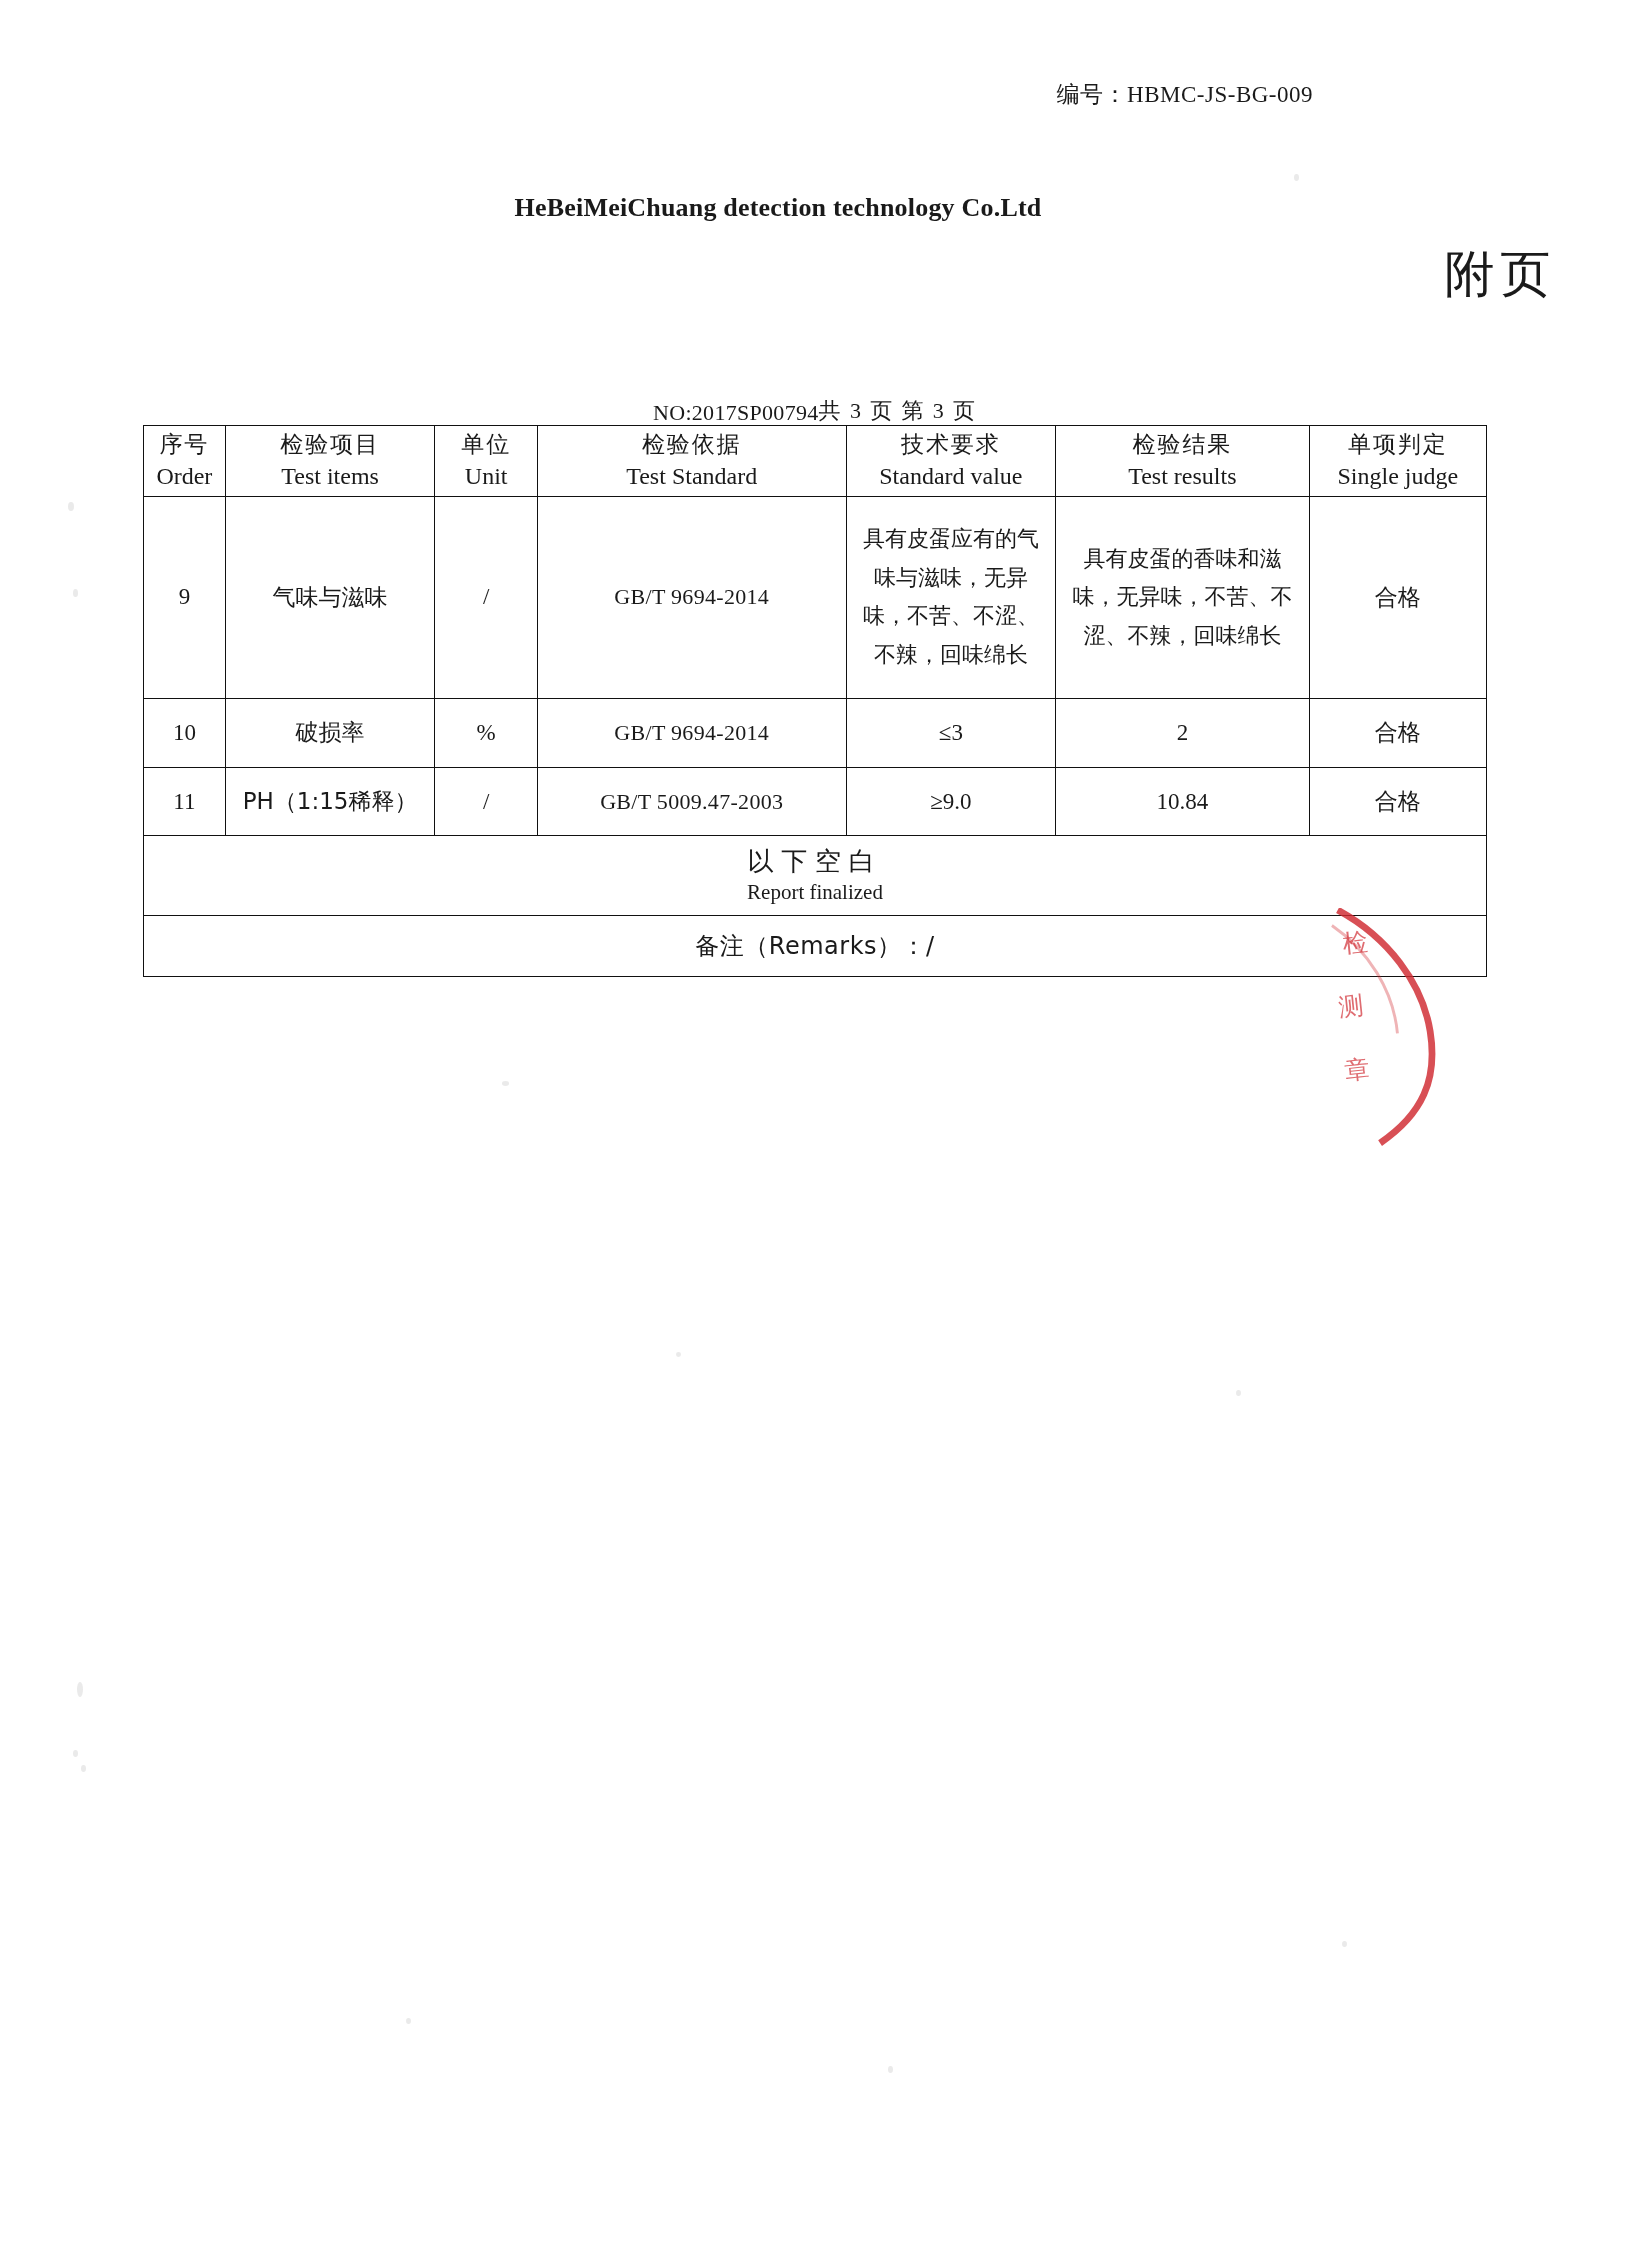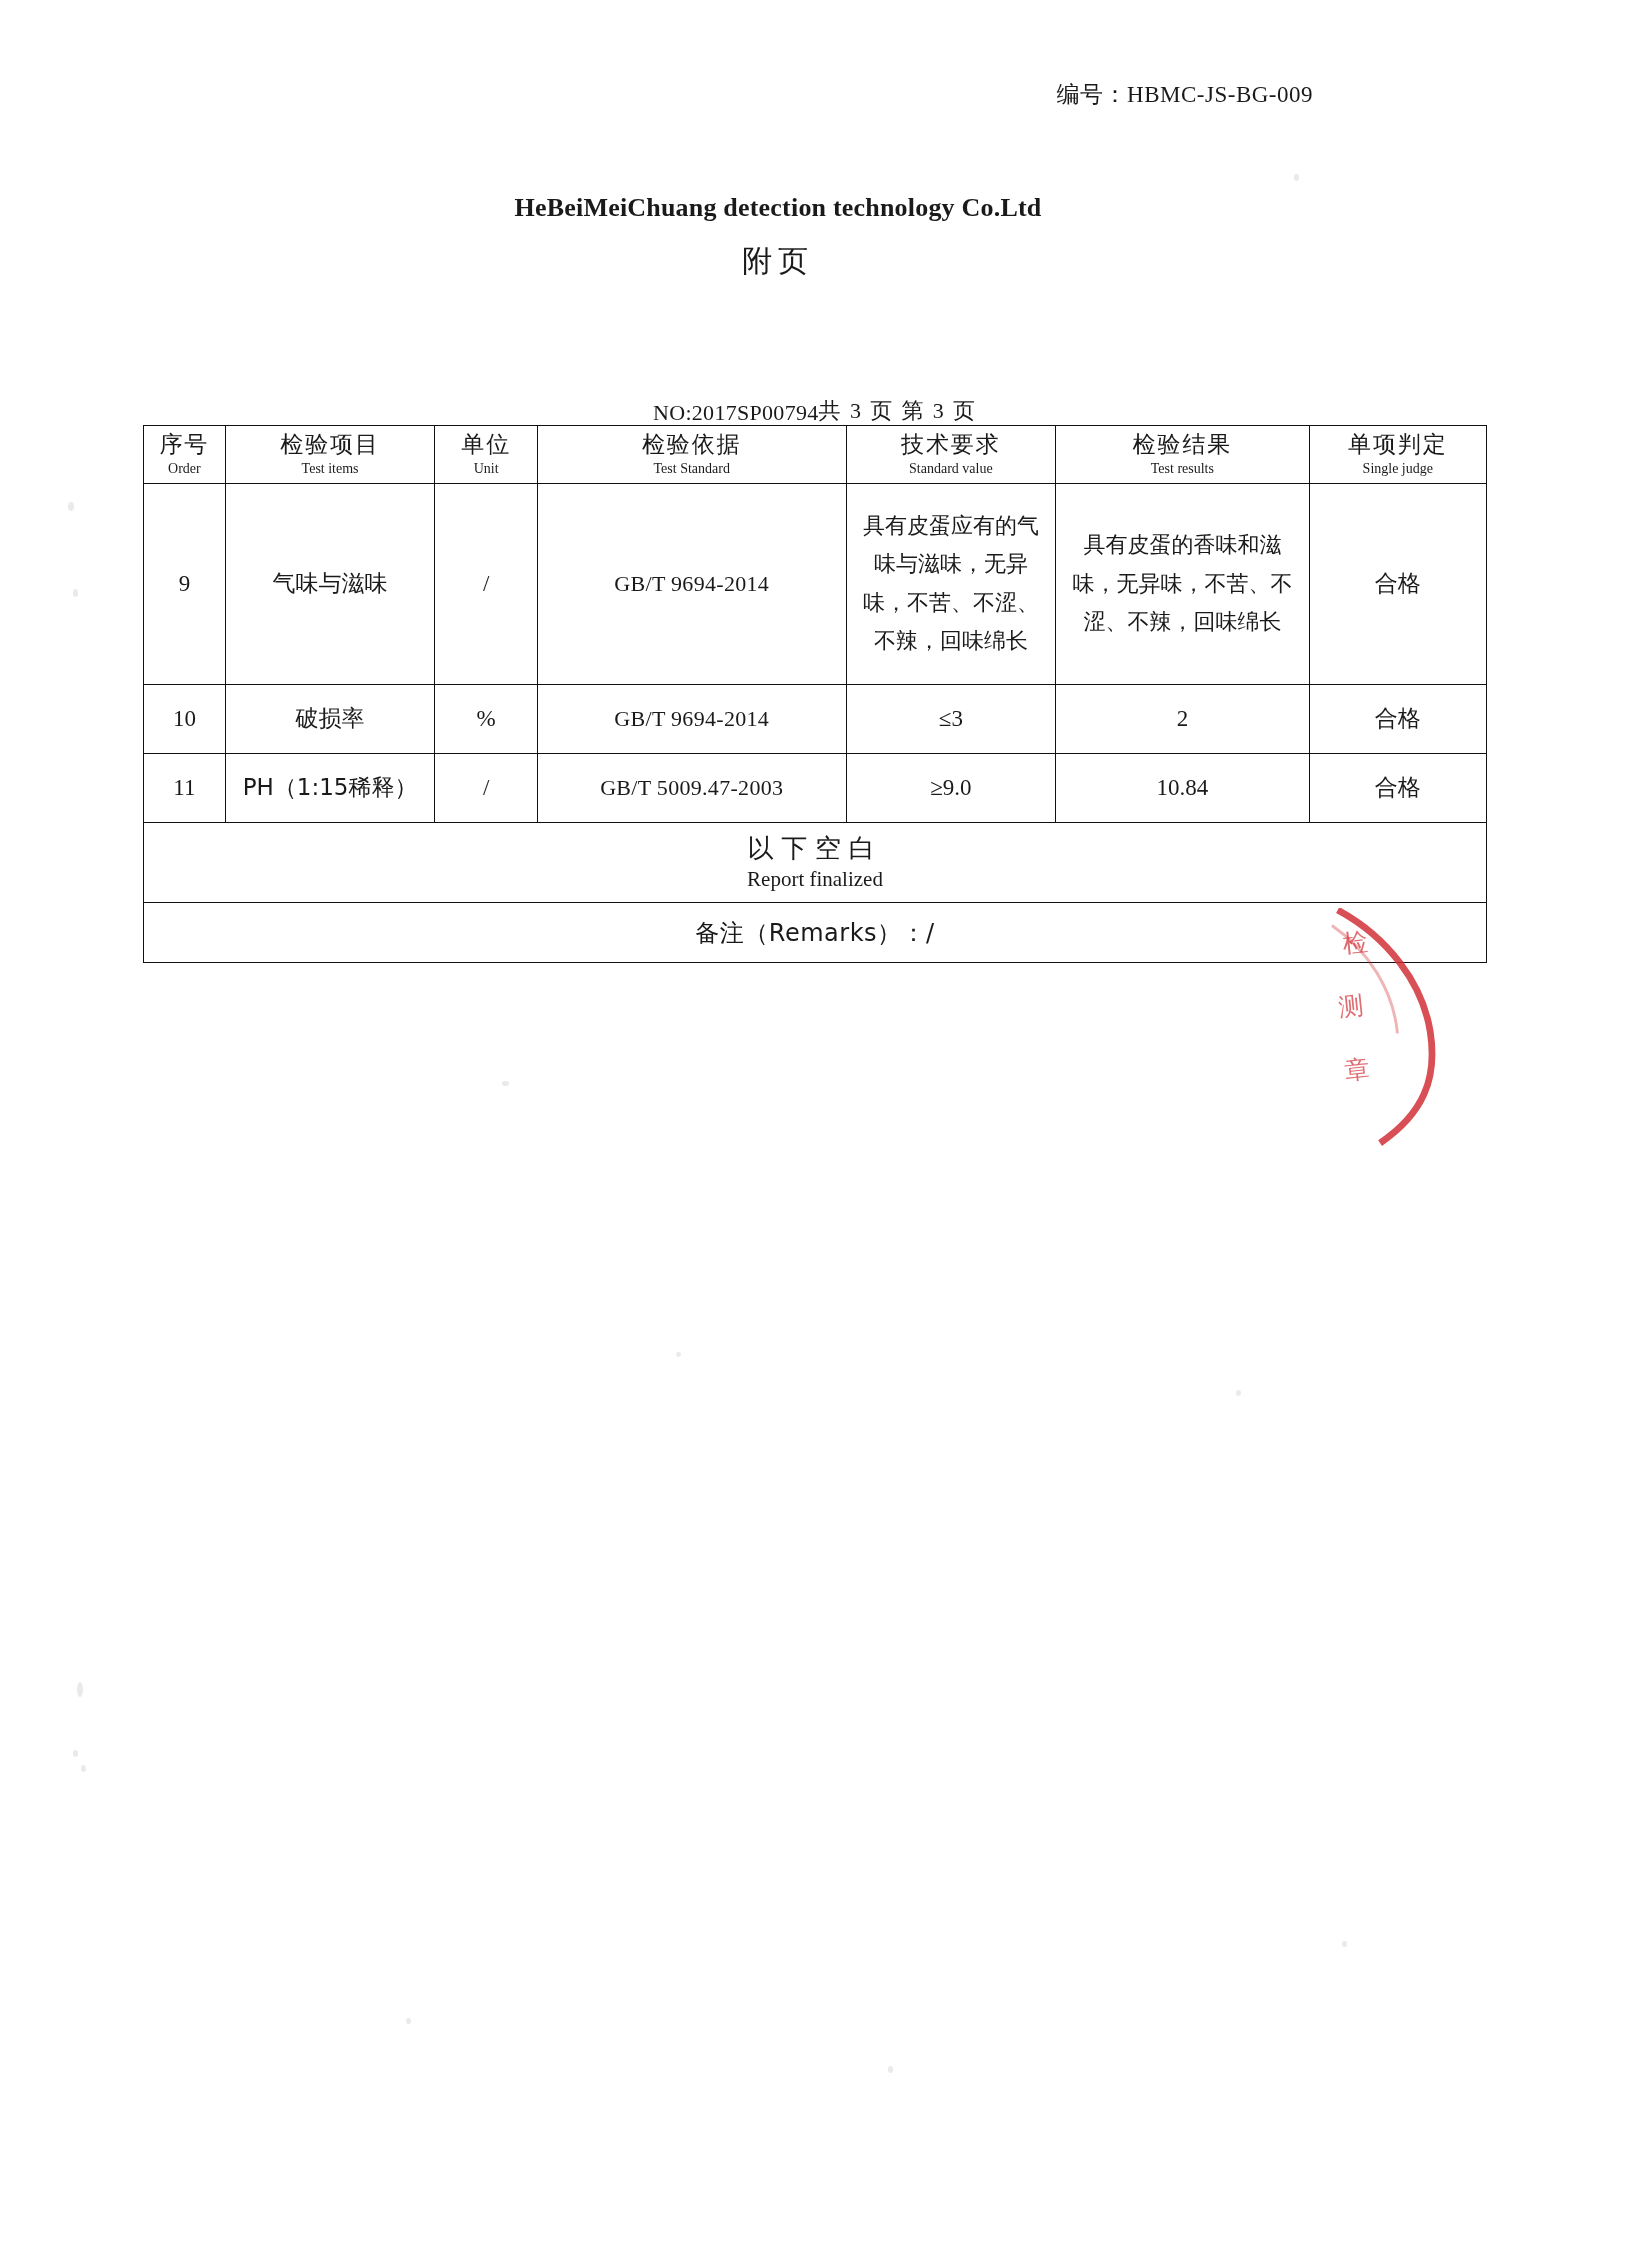--- a/index.html
+++ b/index.html
@@ -49,22 +49,22 @@
     text-align: center;
     font-size: 26px;
     font-weight: bold;
     letter-spacing: 0.2px;
     font-family: "Liberation Serif", serif;
   }
   .attach-cn {
     position: absolute;
     top: 241px;
     left: 0; right: 0;
-    text-align: center;
-    font-size: 30px;
+    text-align: right;
+    font-size: 50px;
     letter-spacing: 5.8px;
     font-family: "DejaVu Sans", "Liberation Sans", sans-serif;
   }
   .attach-en {
     position: absolute;
     top: 309px;
     left: 0; right: 0;
     text-align: center;
     font-size: 29px;
     letter-spacing: 1.4px;
@@ -118,21 +118,21 @@
   }
   .hd-cn {
     display: block;
     font-size: 23px;
     font-family: "DejaVu Sans", "Liberation Sans", sans-serif;
     letter-spacing: 1.9px;
     line-height: 1.3;
   }
   .hd-en {
     display: block;
-    font-size: 14px;
+    font-size: 24px;
     font-family: "Liberation Serif", serif;
     line-height: 1.35;
   }
 
   .cell-cn {
     font-size: 23px;
     font-family: "DejaVu Sans", "Liberation Sans", sans-serif;
     line-height: 1.55;
     margin-left: 22px;
   }

